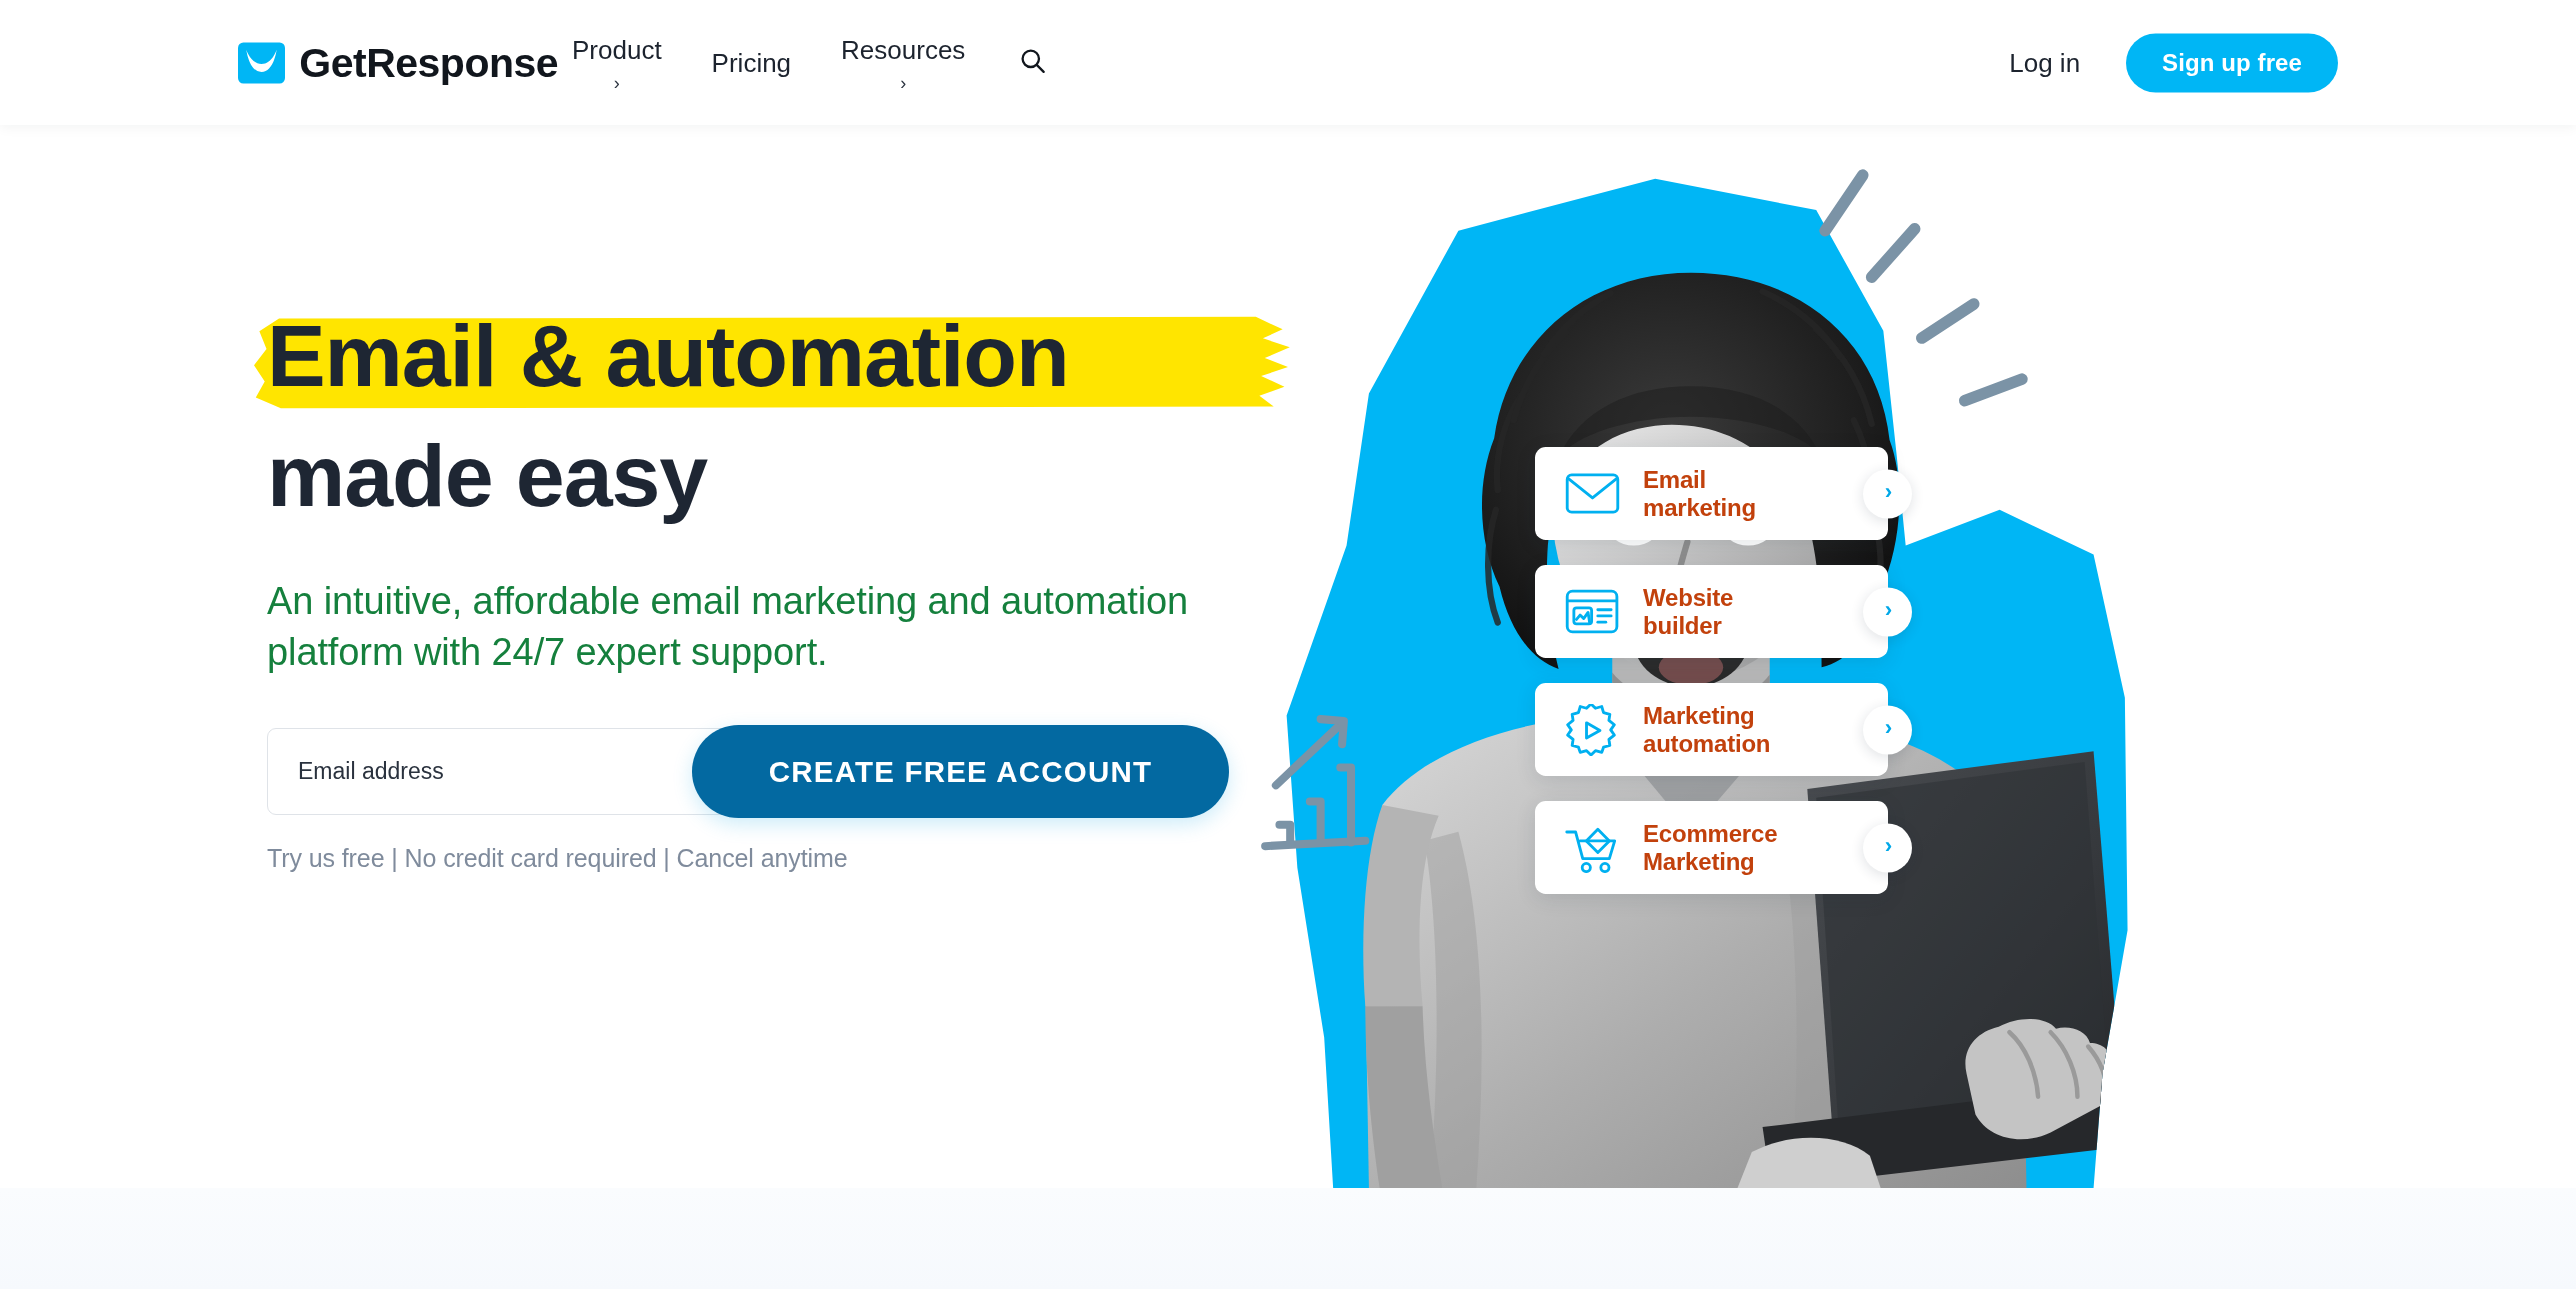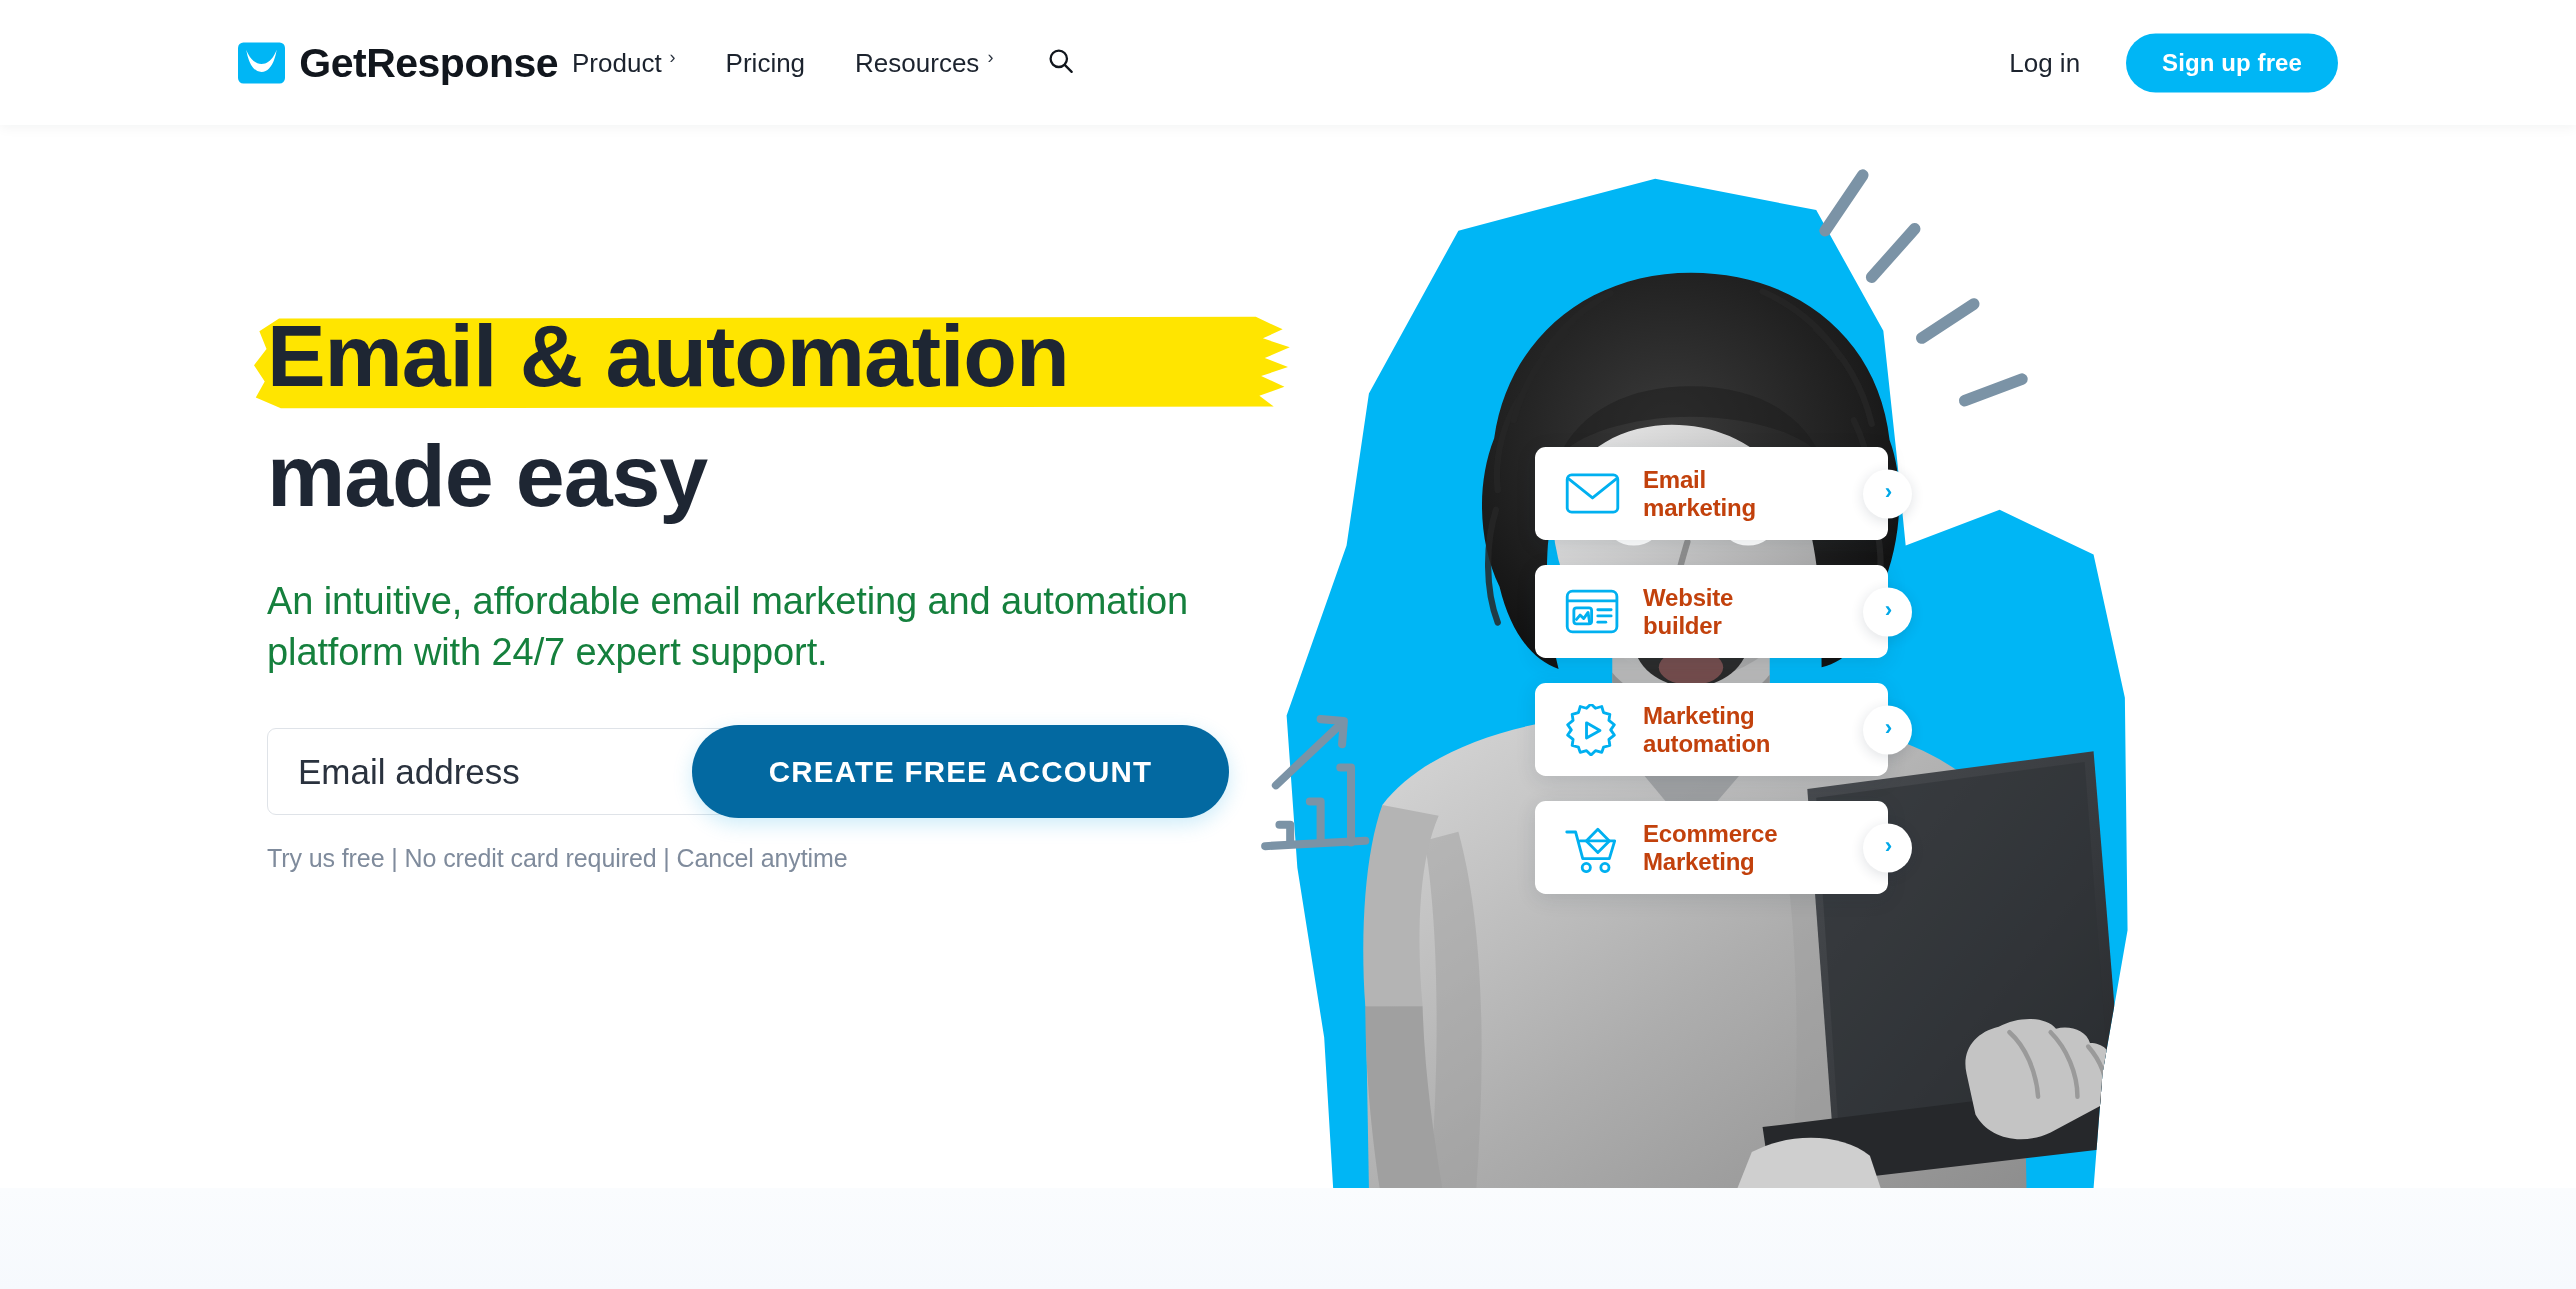--- a/index.html
+++ b/index.html
@@ -32,24 +32,25 @@
   }
   .logo-mark svg { position:absolute; left:0; top:0; }
   .brand-name {
     font-size:41px; font-weight:700; color:#11161d;
     letter-spacing:-0.5px; white-space:nowrap;
   }
 
   .nav { position:absolute; left:547px; top:50%; transform:translateY(-50%);
          display:flex; align-items:center; gap:0; }
   .nav-item {
-    display:flex; gap:8px;
+    display:flex; align-items:center; gap:8px;
     font-size:26px; color:#1c232e; font-weight:400;
     text-decoration:none; padding:0 25px; white-space:nowrap;
     cursor:pointer;
+    flex-direction:column;
   }
   .nav-caret { font-size:18px; color:#2c3440; line-height:1; position:relative; top:0.9px; }
   .nav-search { padding:0 27px; display:flex; align-items:center; cursor:pointer; }
 
   .header-right {
     position:absolute; right:238px; top:50%; transform:translateY(-50%);
     display:flex; align-items:center; gap:16px;
   }
   .login-link {
     font-size:26px; color:#1c232e; text-decoration:none;
@@ -89,21 +90,21 @@
     letter-spacing:-0.1px; max-width:975px;
   }
 
   
   .signup-form {
     position:relative; margin-top:51px; width:962px; height:89px;
   }
   .email-field {
     position:absolute; left:0; top:0; width:626px; height:87px;
     border:0.9px solid #dfe3e8; border-radius:9px; background:#fff;
-    font-family:inherit; font-size:35px; color:#1e2633;
+    font-family:inherit; font-size:23px; color:#1e2633;
     padding:16px 30px; outline:none;
   }
   .email-field::placeholder { color:#2a323e; opacity:1; }
   .cta-btn {
     position:absolute; left:425px; top:-2.7px;
     width:537px; height:93px; border-radius:47px;
     background:#0369a1; color:#fff; border:none;
     font-family:inherit; font-size:29.5px; font-weight:700;
     letter-spacing:1.2px; cursor:pointer;
     box-shadow:0 6.3px 19.7px rgba(0,160,225,.20);

